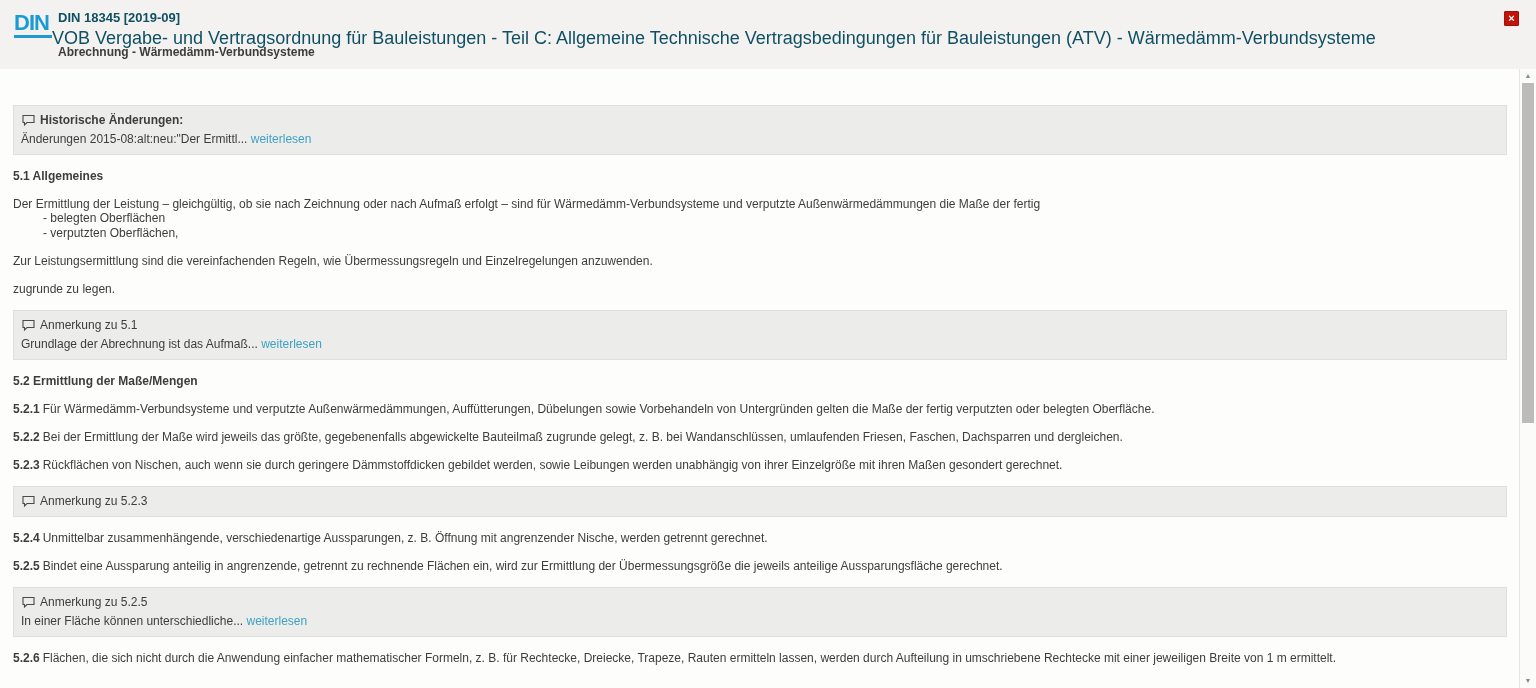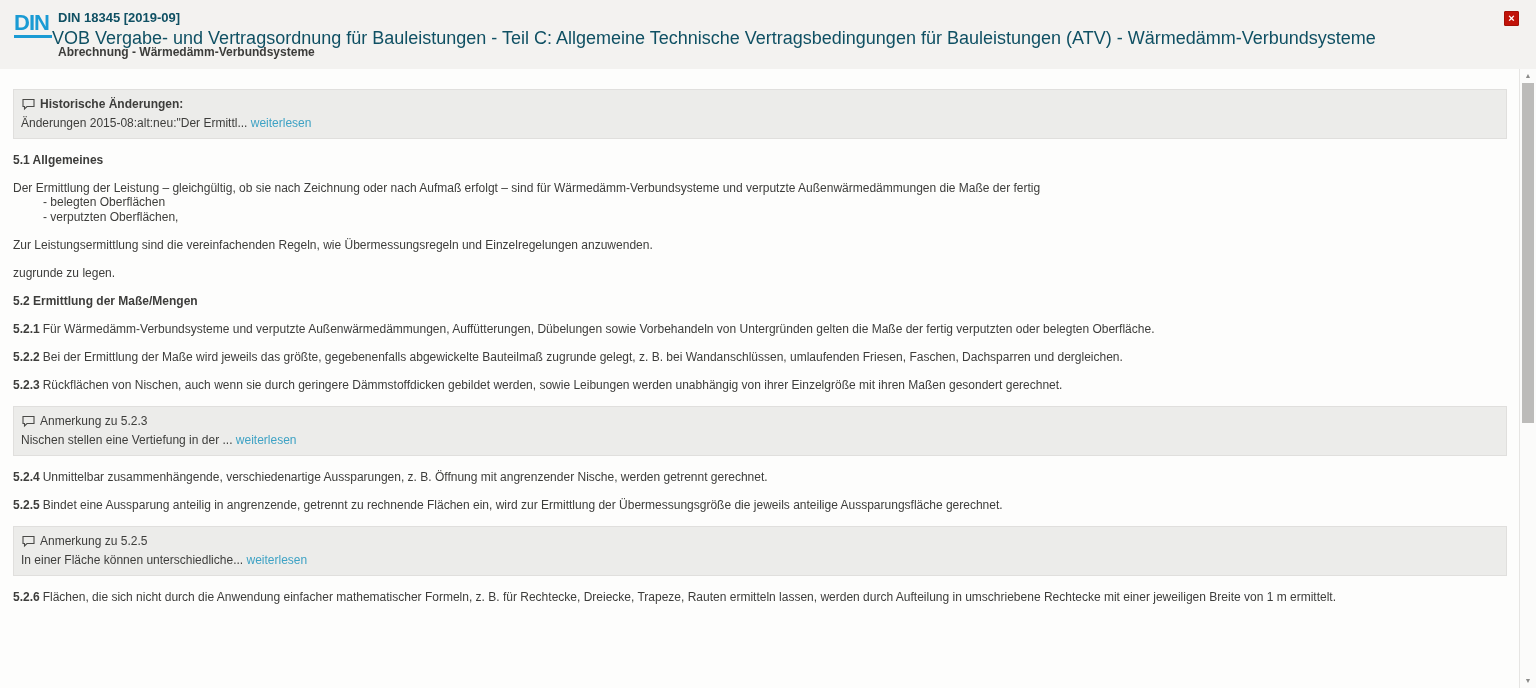--- a/index.html
+++ b/index.html
@@ -27,21 +27,21 @@
     position: absolute; top: 11px; right: 17px; width: 15px; height: 15px;
     background: #c11309; border: 1px solid #a51007; border-radius: 1px;
     color: #fff; font-size: 11px; font-weight: bold; text-align: center;
     line-height: 13px; cursor: pointer;
   }
   
   .content {
     position: absolute; top: 69px; left: 0; right: 17px; bottom: 0;
     background: #fdfdfc; padding: 20px 12px 0 13px; overflow: hidden;
   }
-  .content > :first-child { margin-top: 0; }
+  .content > :first-child { margin-top: 16px; }
   .para { margin: 14px 0; line-height: 14px; }
   .para.tight { margin-bottom: 0; }
   .heading { margin: 14px 0; line-height: 14px; font-weight: bold; }
   .clause-num { font-weight: bold; margin-right: 3px; }
   .hang-list { margin: 0; padding: 0 0 0 30px; list-style: none; }
   .hang-list li { line-height: 14.5px; }
   
   .note-box {
     background: #ececea; border: 1px solid #e0dfdd;
     margin: 14px 0; padding: 5px 11px 6px 7px;
@@ -101,43 +101,51 @@
   <div class="heading">5.1 Allgemeines</div>
 
   <div class="para tight">Der Ermittlung der Leistung – gleichgültig, ob sie nach Zeichnung oder nach Aufmaß erfolgt – sind für Wärmedämm-Verbundsysteme und verputzte Außenwärmedämmungen die Maße der fertig</div>
   <ul class="hang-list">
     <li>-  belegten Oberflächen</li>
     <li>-  verputzten Oberflächen,</li>
   </ul>
   <div class="para">Zur Leistungsermittlung sind die vereinfachenden Regeln, wie Übermessungsregeln und Einzelregelungen anzuwenden.</div>
   <div class="para">zugrunde zu legen.</div>
 
+  <div class="note-box">
+    <div class="note-title-row">
+      <svg class="bubble-icon" viewBox="0 0 13 13">
+        <path d="M1 1.5 H12 V8.5 H5 L2.5 11 V8.5 H1 Z" fill="none" stroke="#4a4a48" stroke-width="1.1"></path>
+      </svg>
+      <span class="note-title">Anmerkung zu 5.1</span>
+    </div>
+    <div class="note-preview">
+      <span>Grundlage der Abrechnung ist das Aufmaß...</span>
+      <a class="link">weiterlesen</a>
+    </div>
+  </div>
 
   <div class="heading">5.2 Ermittlung der Maße/Mengen</div>
 
   <div class="para">
     <span class="clause-num">5.2.1</span><span>Für Wärmedämm-Verbundsysteme und verputzte Außenwärmedämmungen, Auffütterungen, Dübelungen sowie Vorbehandeln von Untergründen gelten die Maße der fertig verputzten oder belegten Oberfläche.</span>
   </div>
   <div class="para">
     <span class="clause-num">5.2.2</span><span>Bei der Ermittlung der Maße wird jeweils das größte, gegebenenfalls abgewickelte Bauteilmaß zugrunde gelegt, z. B. bei Wandanschlüssen, umlaufenden Friesen, Faschen, Dachsparren und dergleichen.</span>
   </div>
   <div class="para">
     <span class="clause-num">5.2.3</span><span>Rückflächen von Nischen, auch wenn sie durch geringere Dämmstoffdicken gebildet werden, sowie Leibungen werden unabhängig von ihrer Einzelgröße mit ihren Maßen gesondert gerechnet.</span>
   </div>
 
   <div class="note-box">
     <div class="note-title-row">
       <svg class="bubble-icon" viewBox="0 0 13 13">
         <path d="M1 1.5 H12 V8.5 H5 L2.5 11 V8.5 H1 Z" fill="none" stroke="#4a4a48" stroke-width="1.1"></path>
       </svg>
       <span class="note-title">Anmerkung zu 5.2.3</span>
-    </div>
-    <div class="note-preview">
-      <span>Nischen stellen eine Vertiefung in der ...</span>
-      <a class="link">weiterlesen</a>
     </div>
   </div>
 
   <div class="para">
     <span class="clause-num">5.2.4</span><span>Unmittelbar zusammenhängende, verschiedenartige Aussparungen, z. B. Öffnung mit angrenzender Nische, werden getrennt gerechnet.</span>
   </div>
   <div class="para">
     <span class="clause-num">5.2.5</span><span>Bindet eine Aussparung anteilig in angrenzende, getrennt zu rechnende Flächen ein, wird zur Ermittlung der Übermessungsgröße die jeweils anteilige Aussparungsfläche gerechnet.</span>
   </div>
 

